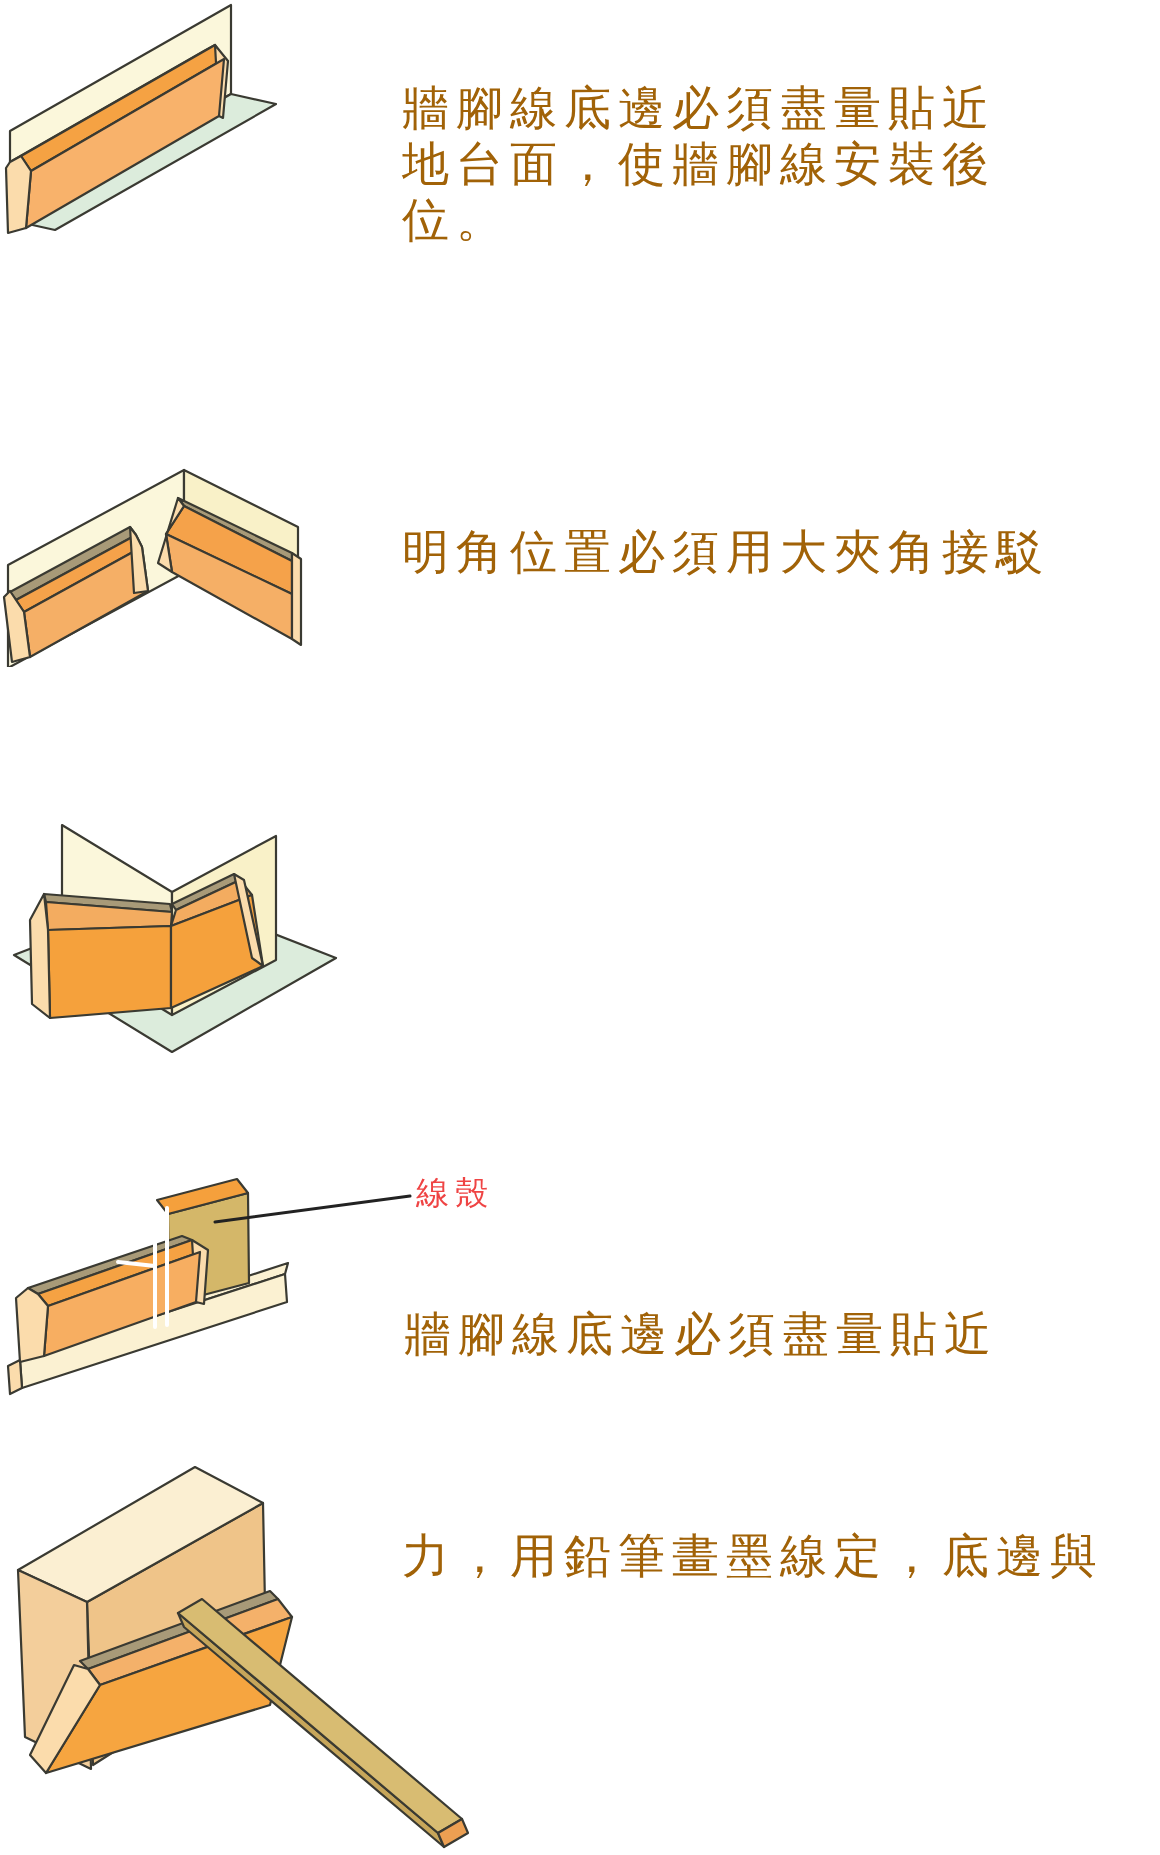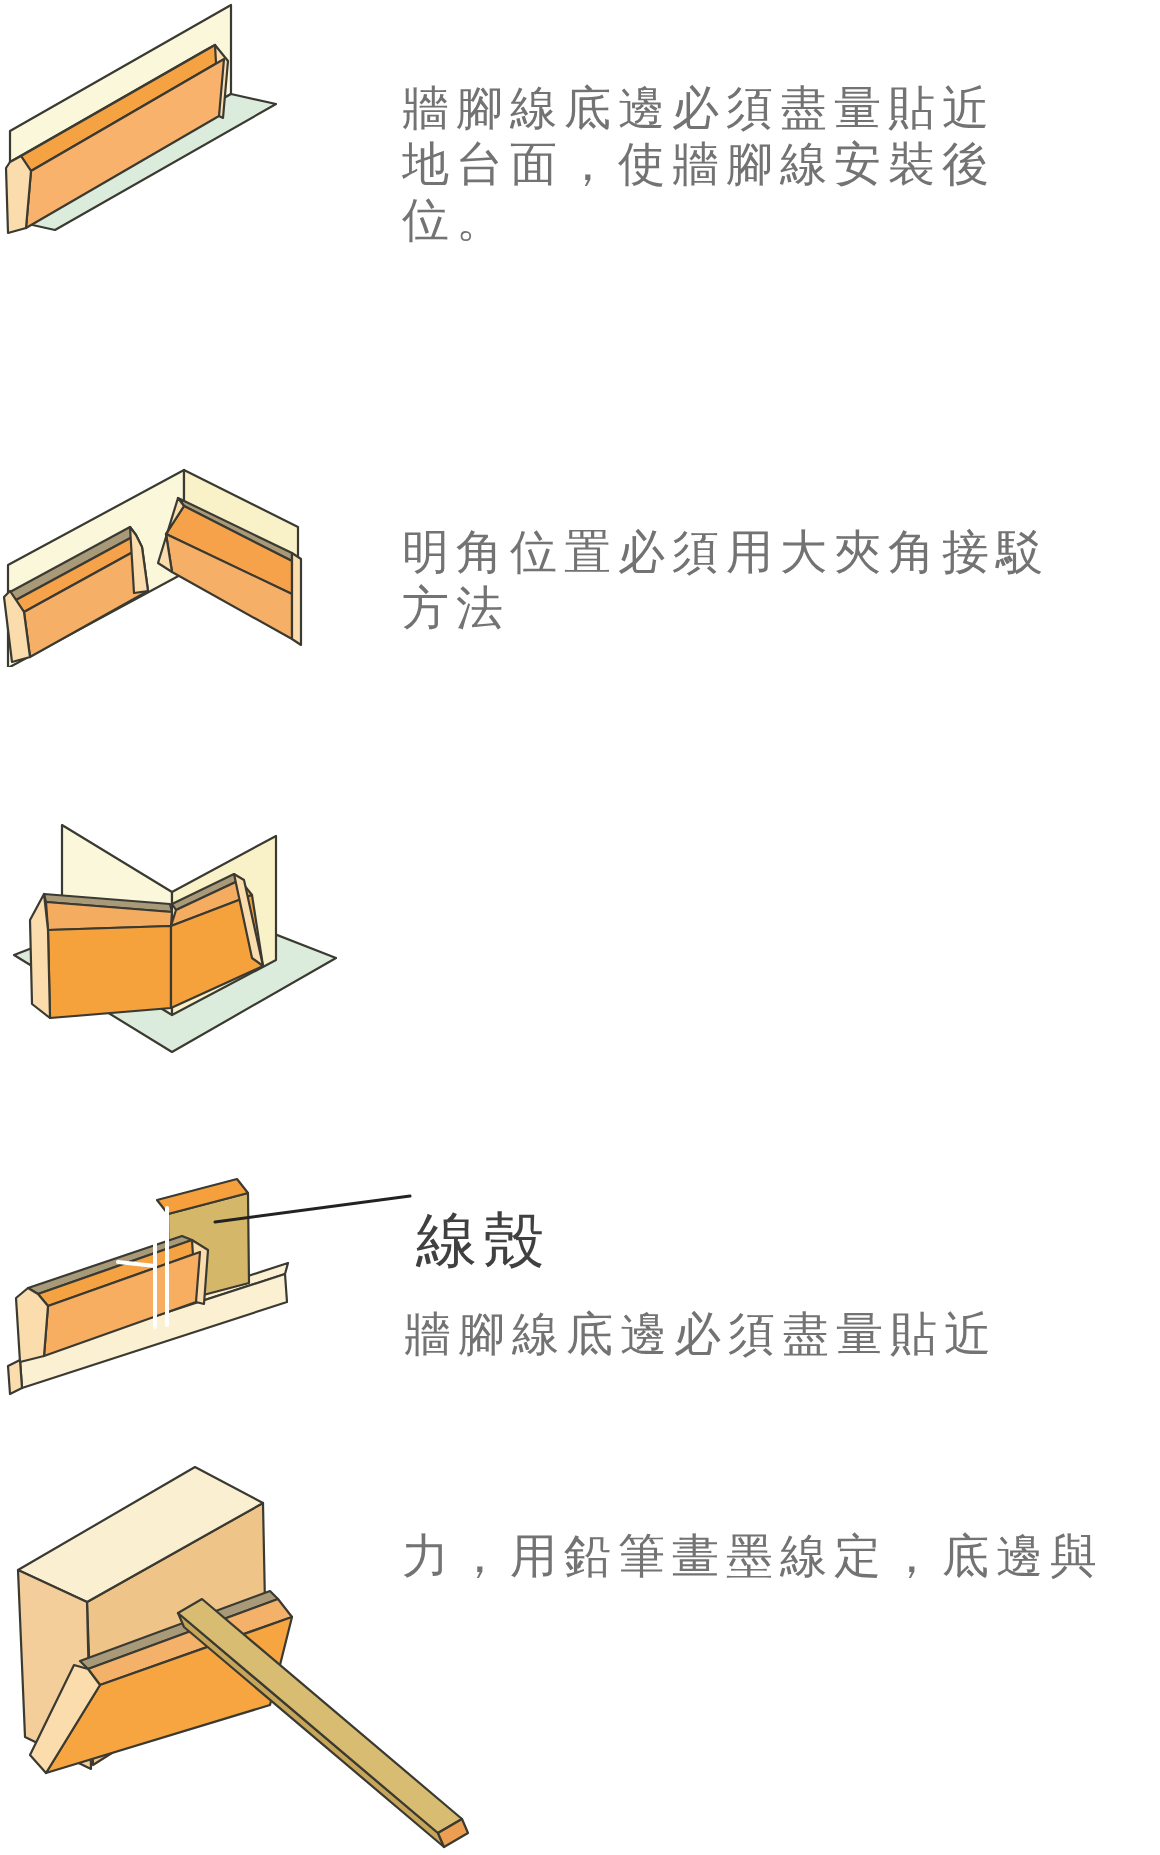--- a/index.html
+++ b/index.html
@@ -2,27 +2,27 @@
 <html><head>
 <meta charset="utf-8">
 <style>
   html,body{margin:0;padding:0;background:#ffffff;}
   #page{
     position:relative;width:1160px;height:1855px;background:#ffffff;overflow:hidden;
     font-family:"Liberation Serif","DejaVu Serif",serif;
   }
   .fig{position:absolute;}
   .cap{
-    position:absolute;color:#737373;font-size:47px;line-height:56px;
+    position:absolute;color:#a16207;font-size:47px;line-height:56px;
     letter-spacing:7px;white-space:nowrap;
   }
   .cap.tight{line-height:57px;}
   .label{
-    position:absolute;color:#404040;font-size:61px;line-height:52px;
-    letter-spacing:6px;white-space:nowrap;margin-top:48px;
+    position:absolute;color:#ef4444;font-size:33px;line-height:52px;
+    letter-spacing:6px;white-space:nowrap;
   }
   
   polygon,line{stroke:#3a3a32;stroke-width:2.2;stroke-linejoin:round;stroke-linecap:round;}
   .wallA{fill:#FBF7DB;}   
   .wallB{fill:#F9F1C8;}   
   .floor{fill:#DCECDC;}   
   .strip{fill:#A89A78;}   
   .bev1{fill:#F5A243;} .front1{fill:#F8B26B;}
   .bev2{fill:#F5A24A;} .front2{fill:#F5AF66;}
   .bev3{fill:#F3AC60;} .front3{fill:#F5A13C;}
@@ -123,21 +123,20 @@
   </svg>
 
   <div class="cap" style="left:402px;top:80px">
     <div>牆腳線底邊必須盡量貼近</div>
     <div>地台面，使牆腳線安裝後</div>
     <div>位。</div>
   </div>
 
   <div class="cap" style="left:402px;top:524px">
     <div>明角位置必須用大夾角接駁</div>
-    <div>方法</div>
   </div>
 
 
   <div class="label" style="left:416px;top:1167px">線殼</div>
 
   <div class="cap" style="left:404px;top:1306px">
     <div>牆腳線底邊必須盡量貼近</div>
   </div>
 
   <div class="cap tight" style="left:402px;top:1528px">

